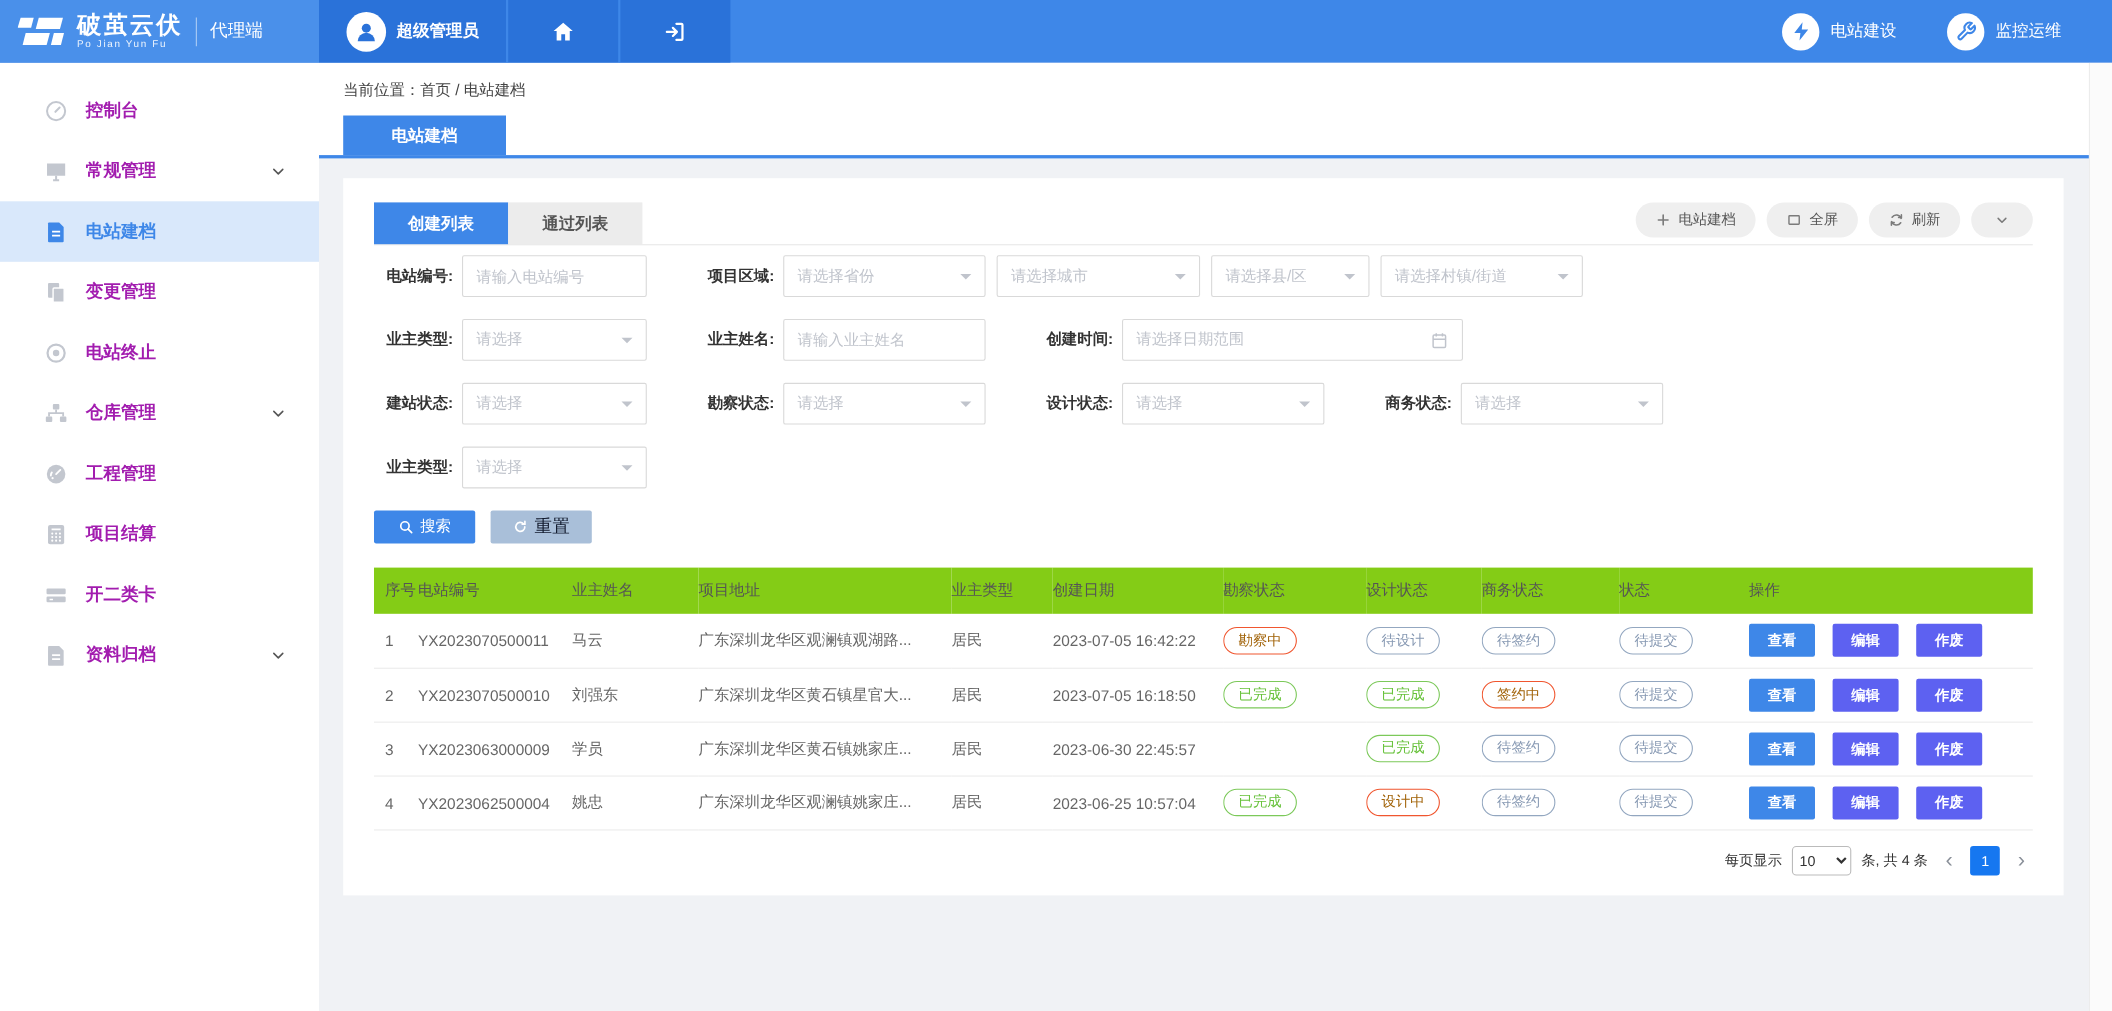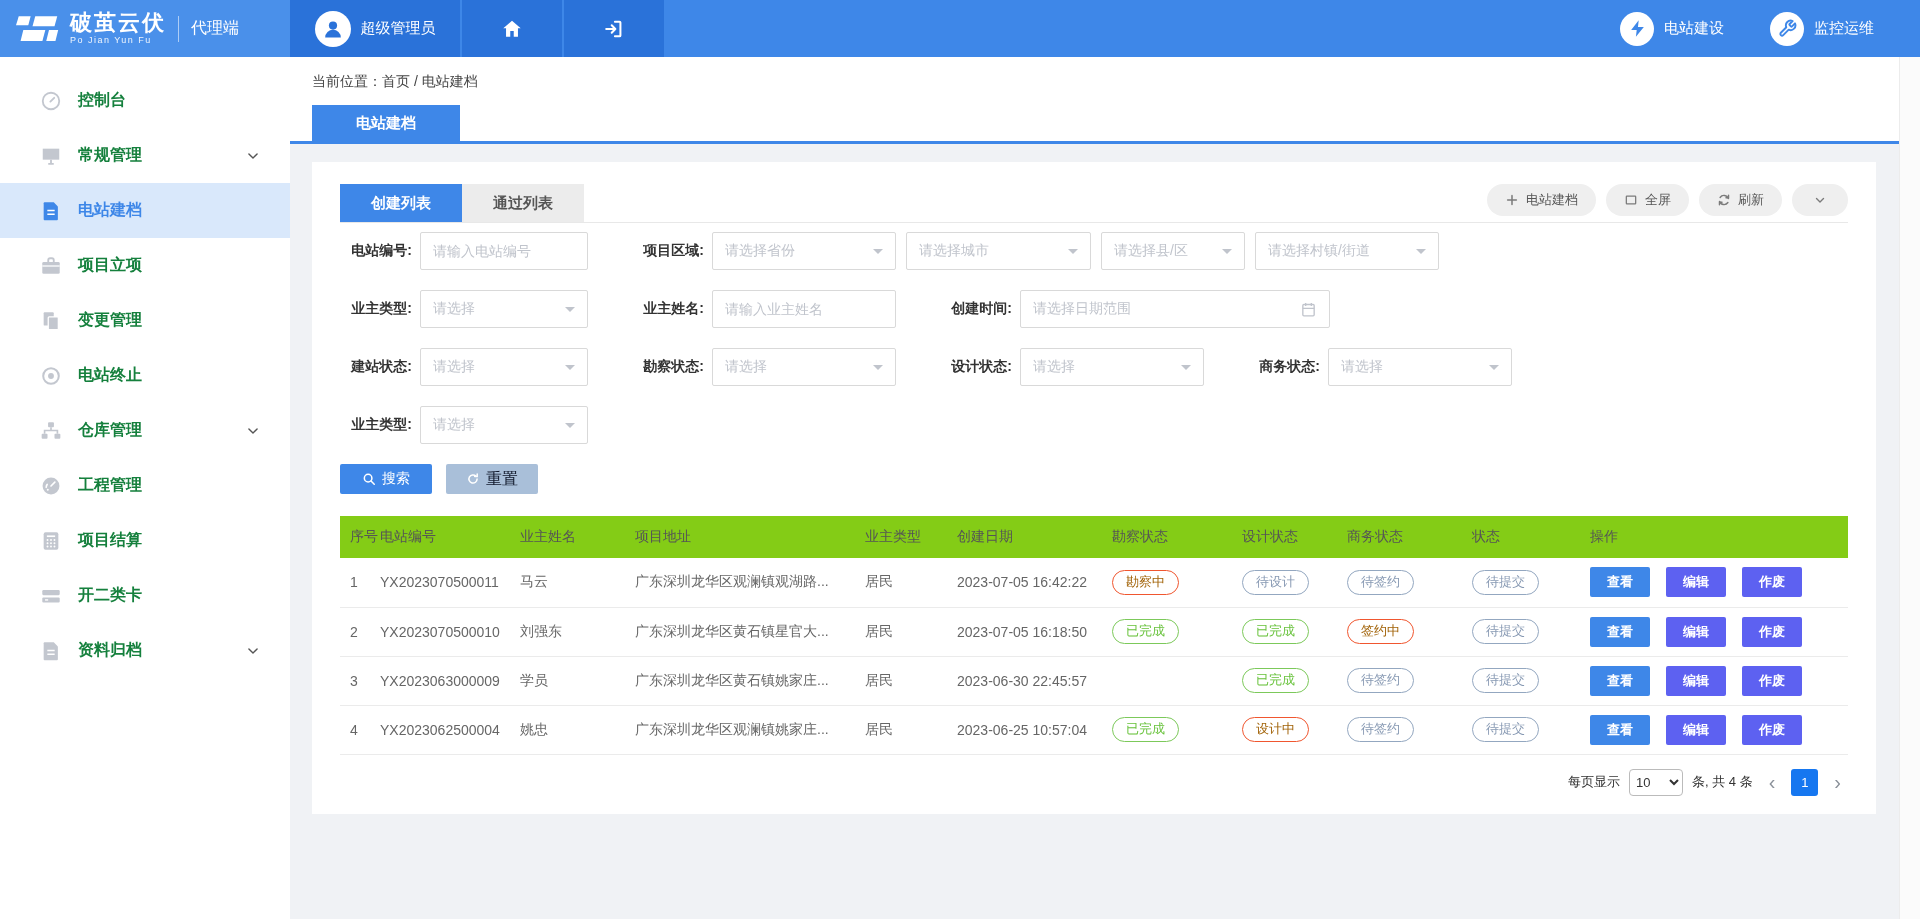--- a/index.html
+++ b/index.html
@@ -11,33 +11,33 @@
   .header { height: 57px; background: #3e87e8; display: flex; color: #fff; flex-shrink: 0; }
   .logo-block { width: 290px; background: #4a90ea; display: flex; align-items: center; padding-left: 16px; flex-shrink: 0; }
   .logo-mark { width: 44px; height: 38px; margin-right: 10px; }
   .logo-text { display: flex; flex-direction: column; line-height: 1.1; }
   .logo-title { font-size: 22px; font-weight: bold; letter-spacing: 2px; }
   .logo-sub { font-size: 9px; letter-spacing: 1.5px; opacity: .9; }
   .agent-badge { margin-left: 12px; padding-left: 12px; border-left: 1px solid rgba(255,255,255,.55); font-size: 16px; height: 26px; display: flex; align-items: center; }
   .user-block { width: 170px; background: #2a72d9; display: flex; align-items: center; justify-content: center; gap: 10px; cursor: pointer; }
   .avatar { width: 36px; height: 36px; border-radius: 50%; background: #fff; color: #2a72d9; display: flex; align-items: center; justify-content: center; }
   .avatar svg { width: 24px; height: 24px; }
-  .user-name { font-size: 15px; font-weight: normal; }
+  .user-name { font-size: 15px; font-weight: bold; }
   .hseg { width: 102px; background: #2a72d9; border-left: 2px solid #3e87e8; display: flex; align-items: center; justify-content: center; cursor: pointer; }
   .hseg svg { width: 22px; height: 22px; }
   .header-spacer { flex: 1; }
   .header-right { display: flex; align-items: center; gap: 46px; padding-right: 46px; }
   .hr-item { display: flex; align-items: center; gap: 10px; font-size: 15px; cursor: pointer; }
   .circle-icon { width: 34px; height: 34px; border-radius: 50%; background: #fff; color: #3e87e8; display: flex; align-items: center; justify-content: center; }
   .circle-icon svg { width: 19px; height: 19px; }
 
   
   .body-row { flex: 1; display: flex; overflow: hidden; }
   .sidebar { width: 290px; background: #fff; padding-top: 16px; flex-shrink: 0; }
-  .side-item { height: 55px; display: flex; align-items: center; gap: 16px; padding: 0 30px 0 40px; font-size: 16px; font-weight: bold; color: #15803d; cursor: pointer; }
+  .side-item { height: 55px; display: flex; align-items: center; gap: 16px; padding: 0 30px 0 40px; font-size: 16px; font-weight: bold; color: #a21caf; cursor: pointer; }
   .side-item .s-icon { width: 22px; height: 22px; color: #c3c7cf; flex-shrink: 0; }
   .side-item .s-icon svg { width: 100%; height: 100%; }
   .side-item.active { background: #d9e8fb; color: #3e87e8; }
   .side-item.active .s-icon { color: #3e87e8; }
   .s-chev { margin-left: auto; width: 14px; height: 14px; color: #555; }
   .s-chev svg { width: 14px; height: 14px; }
 
   .main { flex: 1; display: flex; flex-direction: column; overflow: hidden; background: #f0f2f5; position: relative; }
   .scroll-strip { position: absolute; right: 0; top: 0; bottom: 0; width: 21px; background: #fbfbfb; border-left: 1px solid #ececec; z-index: 6; }
 
@@ -174,28 +174,20 @@
           <span class="s-chev"><svg viewBox="0 0 24 24" fill="none" stroke="currentColor" stroke-width="2.4" stroke-linecap="round" stroke-linejoin="round">
               <polyline points="5 8.5 12 15.5 19 8.5"></polyline>
             </svg></span>
         </div>
         <div class="side-item active">
           <span class="s-icon"><svg viewBox="0 0 24 24" fill="currentColor">
               <path d="M5 2.5h10l4.5 4.5v14a1 1 0 0 1-1 1H5a1 1 0 0 1-1-1v-17.5a1 1 0 0 1 1-1z"></path>
               <path d="M8 11.5h8M8 15.5h8" stroke="#fff" stroke-width="1.6" fill="none"></path>
             </svg></span>
           <span class="s-label">电站建档</span>
-        </div>
-        <div class="side-item">
-          <span class="s-icon"><svg viewBox="0 0 24 24" fill="currentColor">
-              <rect x="2.5" y="7.5" width="19" height="13" rx="1.5"></rect>
-              <path d="M9 7.5V5.5a2 2 0 0 1 2-2h2a2 2 0 0 1 2 2v2" fill="none" stroke="currentColor" stroke-width="2"></path>
-              <path d="M2.5 12h19" stroke="#fff" stroke-width="1.4" fill="none"></path>
-            </svg></span>
-          <span class="s-label">项目立项</span>
         </div>
         <div class="side-item">
           <span class="s-icon"><svg viewBox="0 0 24 24" fill="currentColor">
               <rect x="4" y="2.5" width="11" height="14.5" rx="1"></rect>
               <rect x="9" y="7.5" width="11" height="14" rx="1" stroke="#fff" stroke-width="1.4"></rect>
             </svg></span>
           <span class="s-label">变更管理</span>
         </div>
         <div class="side-item">
           <span class="s-icon"><svg viewBox="0 0 24 24" fill="none" stroke="currentColor" stroke-width="2.2">

